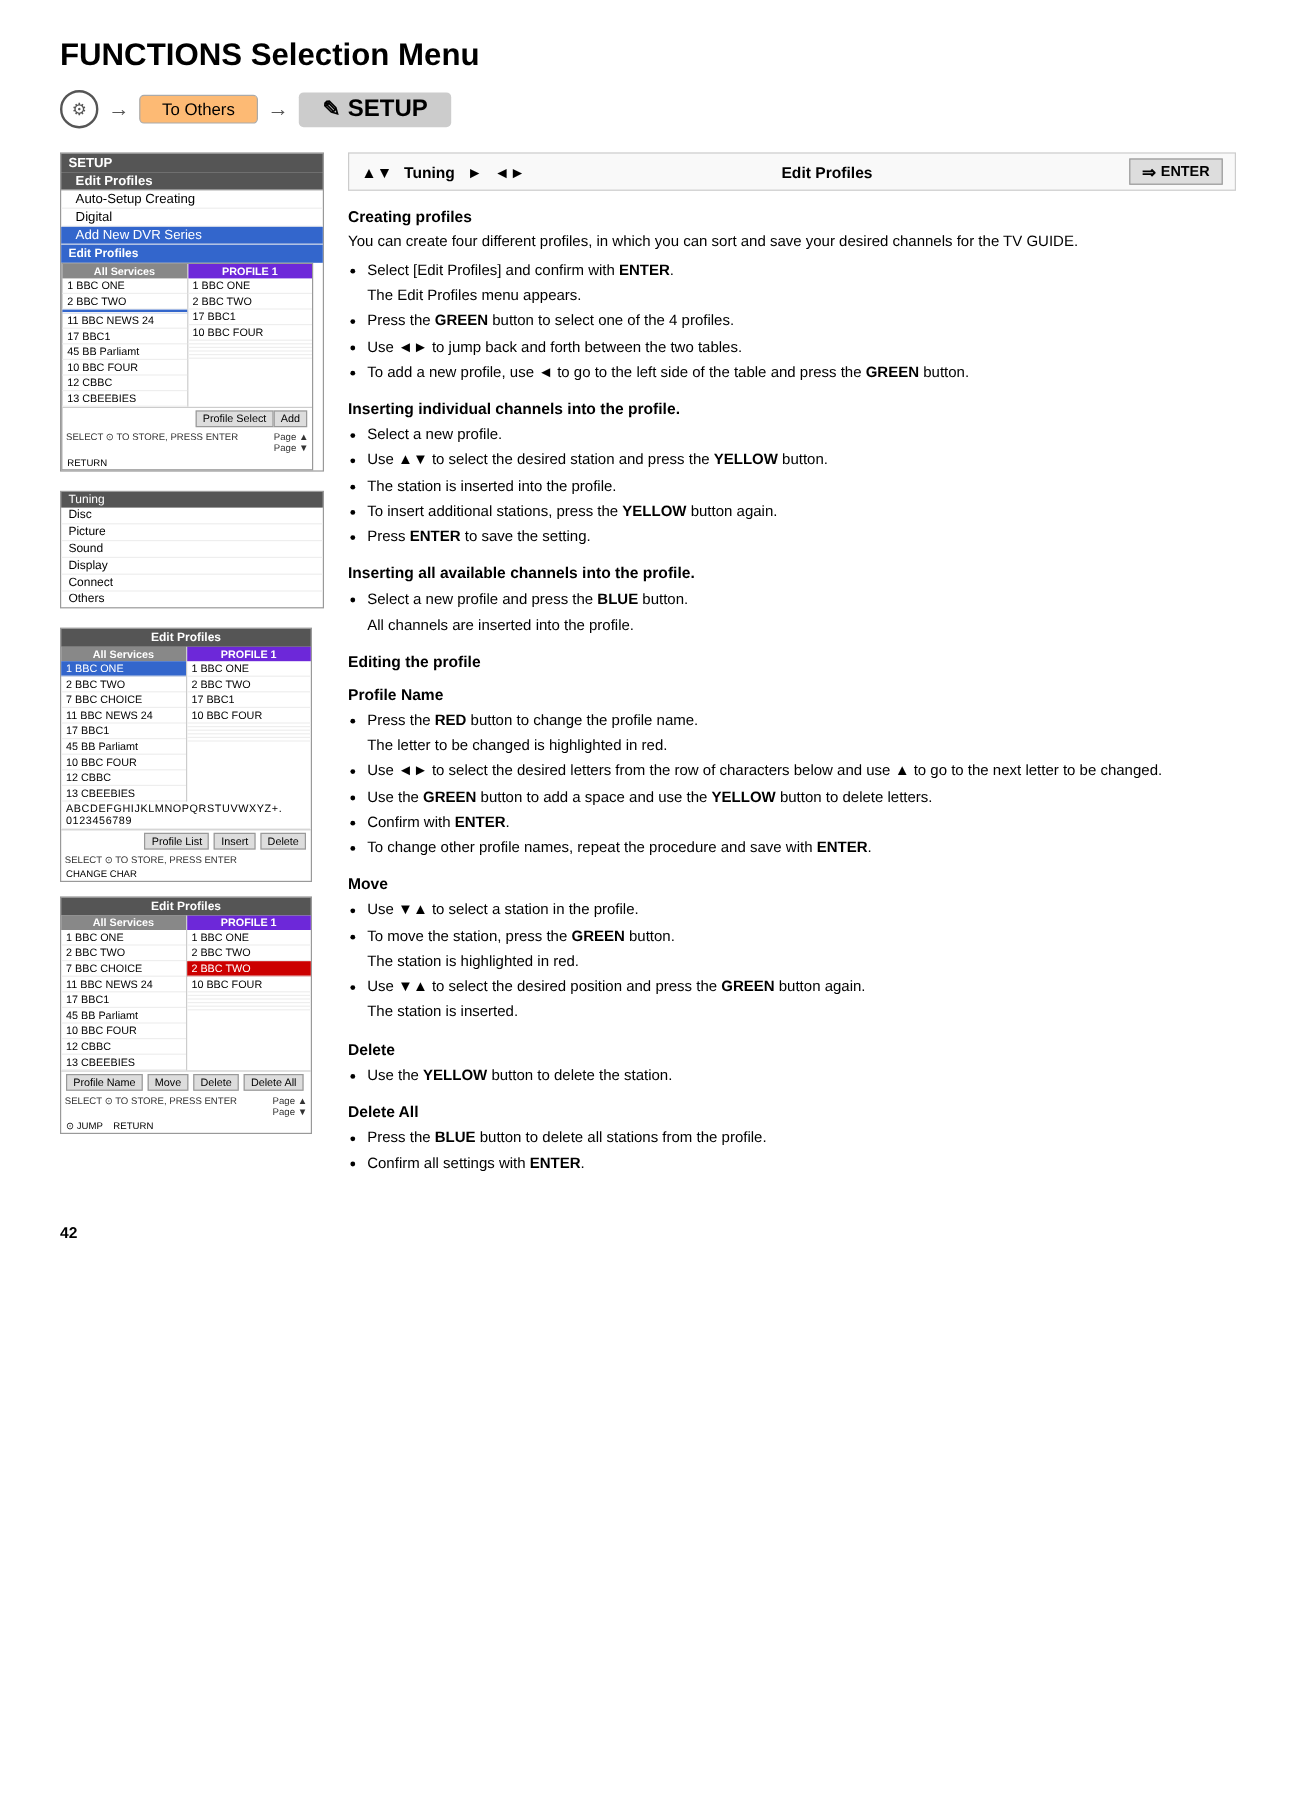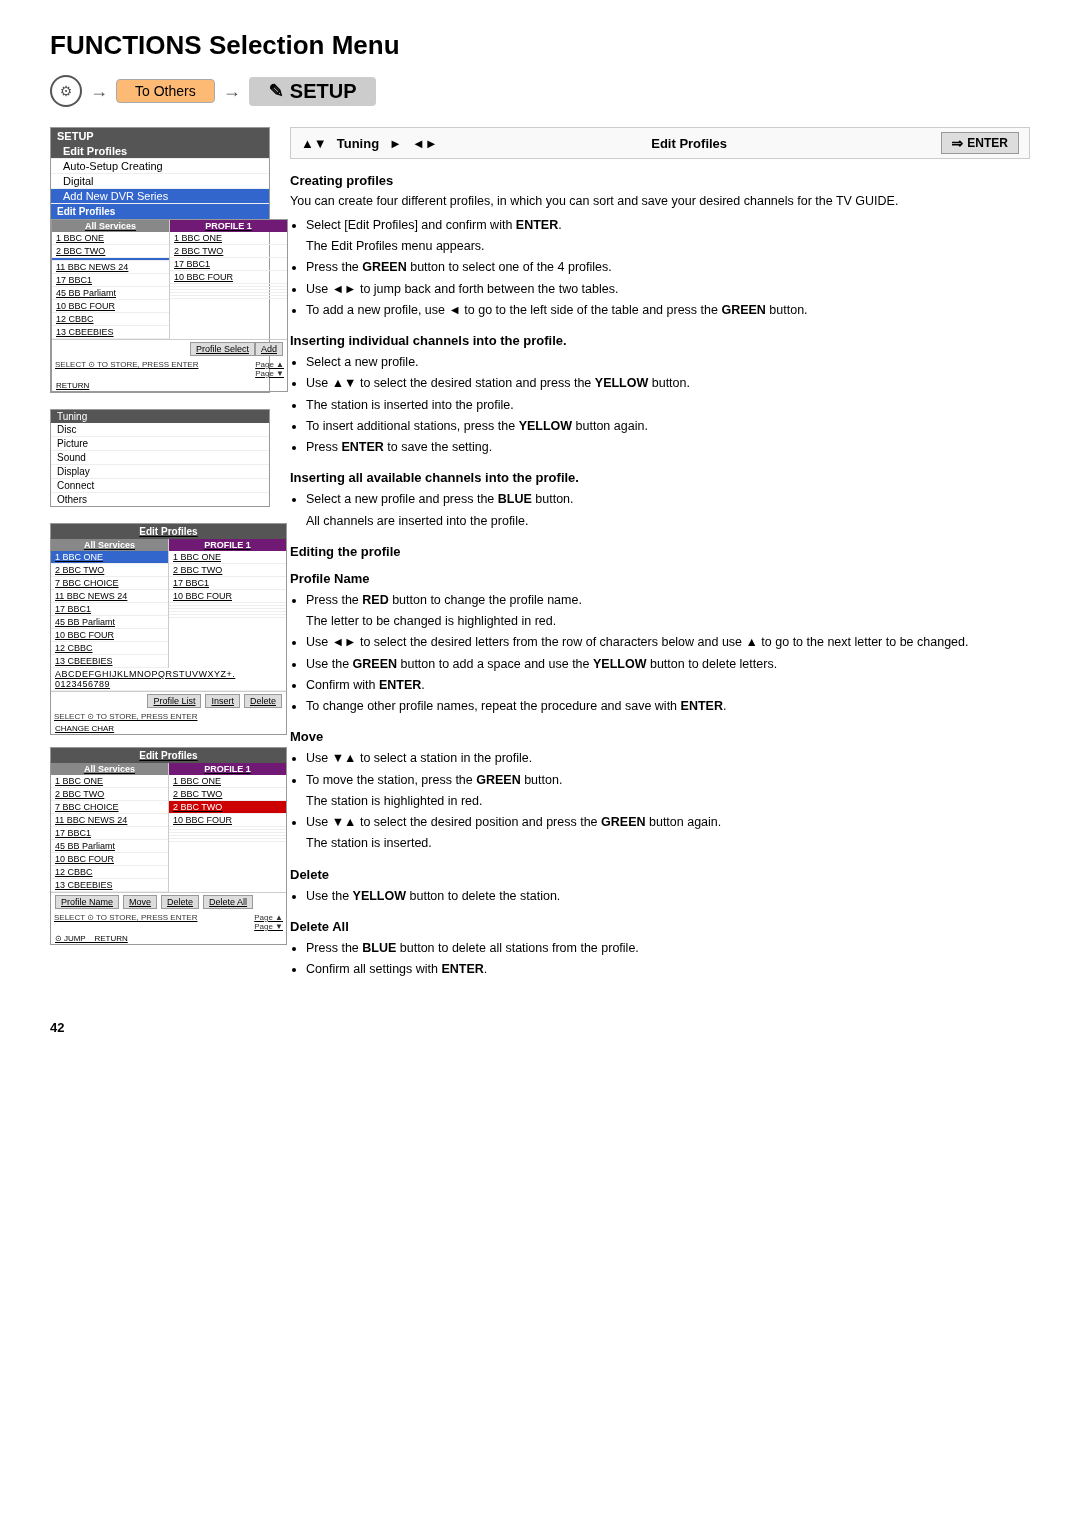--- a/index.html
+++ b/index.html
@@ -89,22 +89,21 @@
       border-bottom: 1px solid #eee;
     }
     .setup-sub-item.highlighted {
       background: #3366cc;
       color: #fff;
     }
     
     .edit-profiles-panel {
       border: 1px solid #999;
       font-size: 10px;
-      width: 237px;
-      text-decoration: underline;
+      width: 210px;
     }
     .edit-profiles-title {
       background: #555;
       color: #fff;
       padding: 2px 6px;
       font-weight: bold;
       font-size: 10px;
       text-align: center;
     }
     .ep-cols {
@@ -116,21 +115,21 @@
     }
     .ep-col:last-child { border-right: none; }
     .ep-col-header {
       background: #888;
       color: #fff;
       font-size: 9px;
       padding: 1px 4px;
       font-weight: bold;
       text-align: center;
     }
-    .ep-col-header.profile { background: #701a75; }
+    .ep-col-header.profile { background: #6d28d9; }
     .ep-row {
       font-size: 9px;
       padding: 1px 4px;
       border-bottom: 1px solid #eee;
     }
     .ep-row.selected { background: #3366cc; color: #fff; }
     .ep-footer {
       border-top: 1px solid #ccc;
       padding: 2px 4px;
       display: flex;

